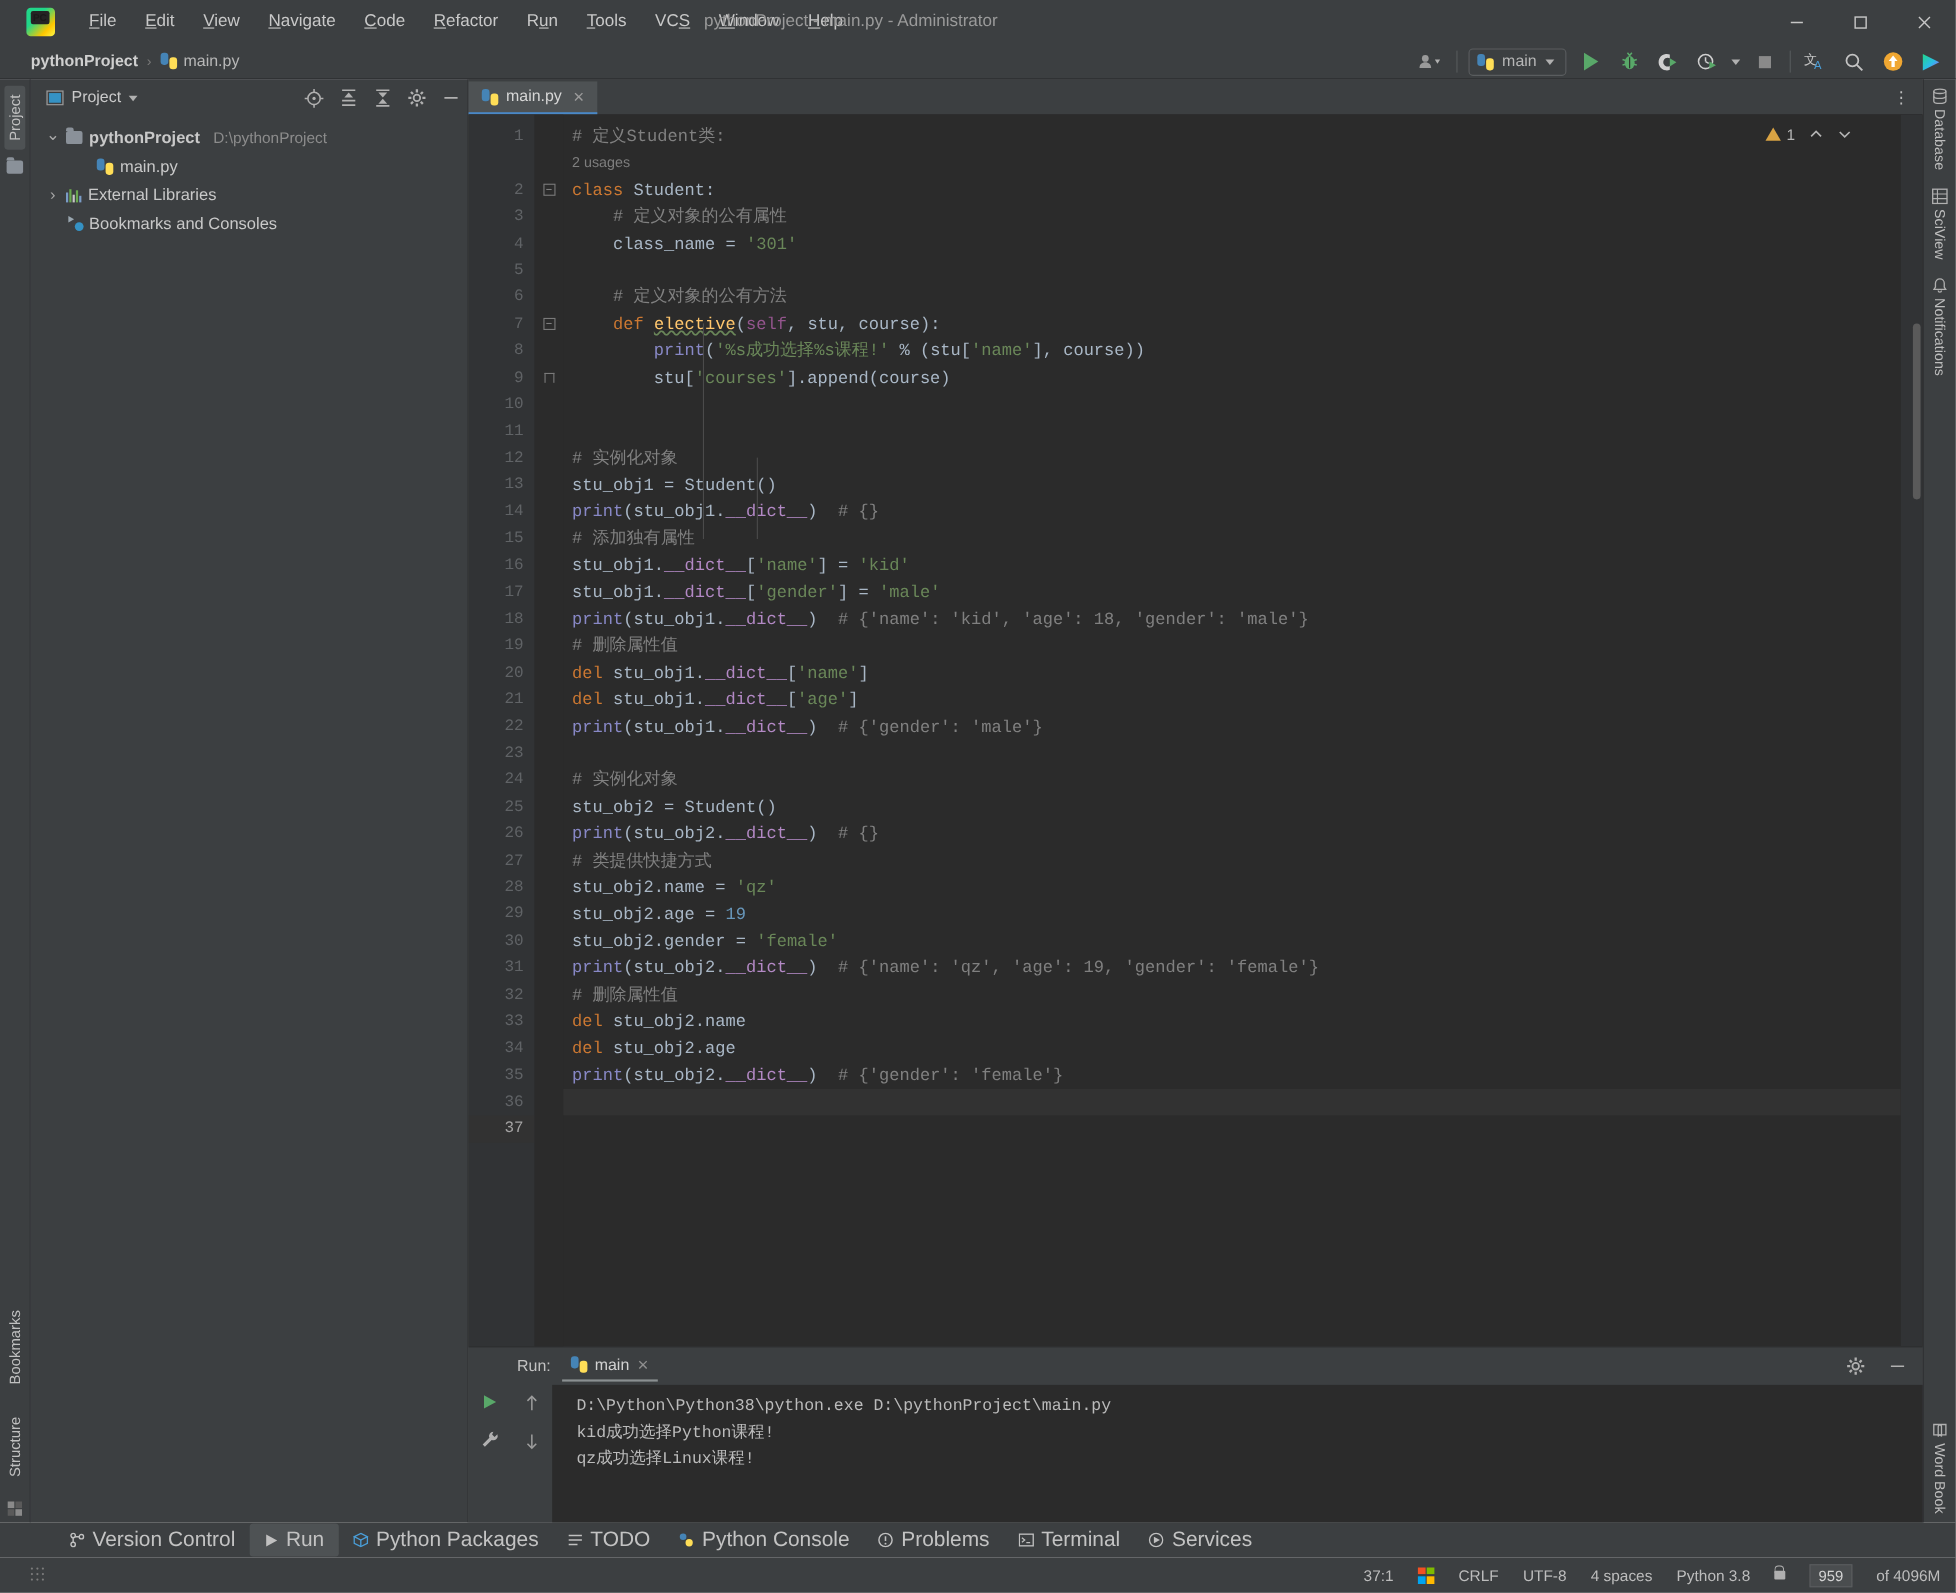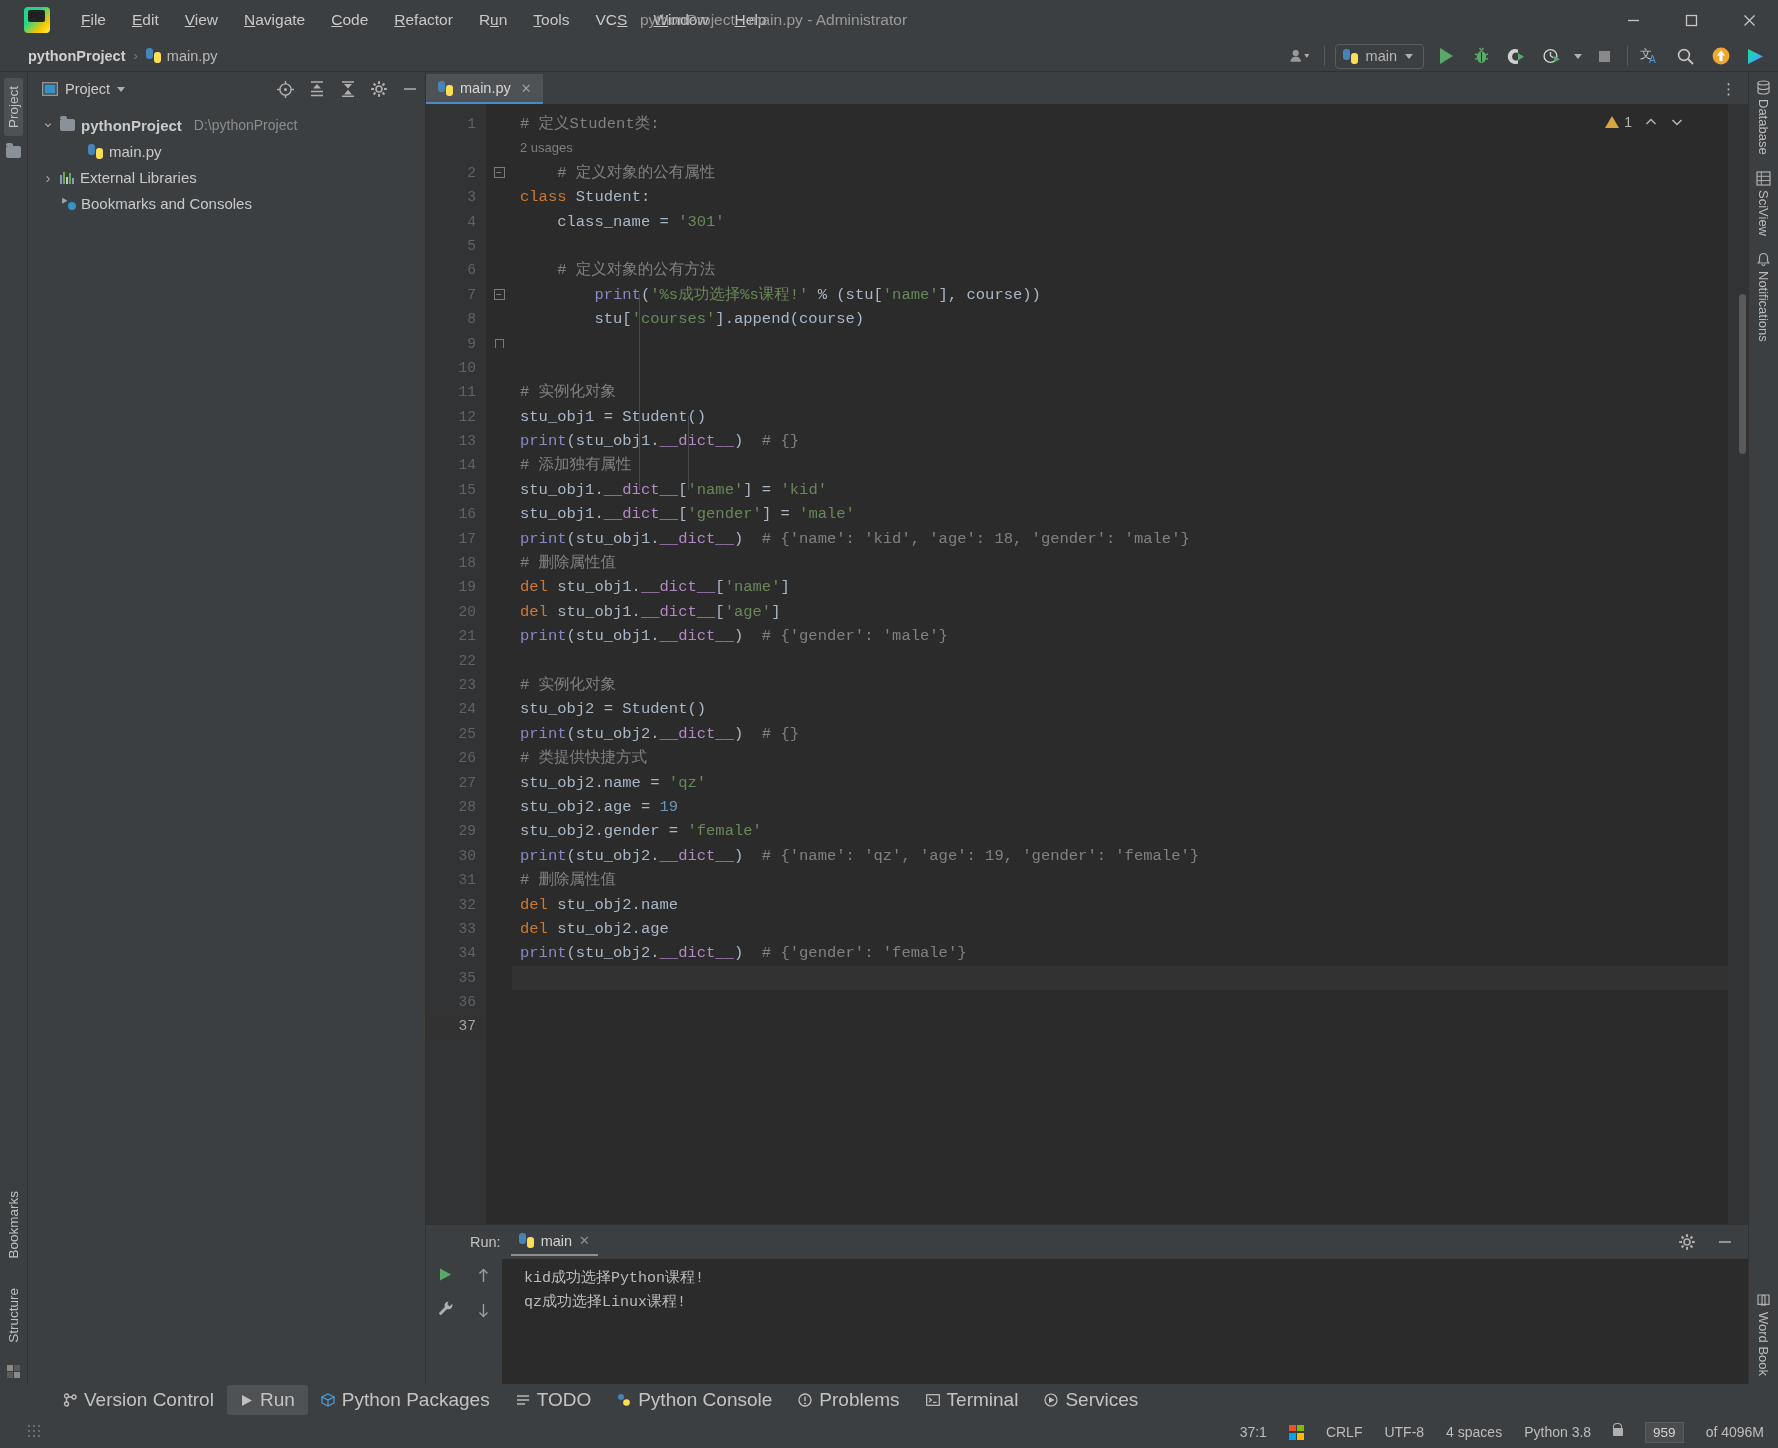--- a/index.html
+++ b/index.html
@@ -474,25 +474,26 @@
             <div class="fr"></div>
             <div class="fr"></div>
             <div class="fr"></div>
             <div class="fr"></div>
           </div>
         <div class="code" id="code">
           <div class="indent-guide" style="left:127px; top:190px; height:196px;"></div>
           <div class="indent-guide" style="left:176px; top:312px; height:74px;"></div>
         <div class="cl"><span class="c"># 定义Student类:</span></div>
             <div class="usages">2 usages</div>
+            <div class="cl"><span class="k">class</span> Student:</div>
             <div class="cl">    <span class="c"># 定义对象的公有属性</span></div>
-            <div class="cl"><span class="k">class</span> Student:</div>
             <div class="cl">    class_name = <span class="s">'301'</span></div>
             <div class="cl">&nbsp;</div>
             <div class="cl">    <span class="c"># 定义对象的公有方法</span></div>
+            <div class="cl">    <span class="k">def</span> <span class="f wavy">elective</span>(<span class="p">self</span>, stu, course):</div>
             <div class="cl">        <span class="b">print</span>(<span class="s">'%s成功选择%s课程!'</span> % (stu[<span class="s">'name'</span>], course))</div>
             <div class="cl">        stu[<span class="s">'courses'</span>].append(course)</div>
             <div class="cl">&nbsp;</div>
             <div class="cl">&nbsp;</div>
             <div class="cl"><span class="c"># 实例化对象</span></div>
             <div class="cl">stu_obj1 = Student()</div>
             <div class="cl"><span class="b">print</span>(stu_obj1.<span class="d">__dict__</span>)  <span class="c"># {}</span></div>
             <div class="cl"><span class="c"># 添加独有属性</span></div>
             <div class="cl">stu_obj1.<span class="d">__dict__</span>[<span class="s">'name'</span>] = <span class="s">'kid'</span></div>
             <div class="cl">stu_obj1.<span class="d">__dict__</span>[<span class="s">'gender'</span>] = <span class="s">'male'</span></div>
@@ -590,20 +591,21 @@
               </span>
               <span>
                 <svg width="15" height="17" viewBox="0 0 15 17">
                     <line x1="7.5" y1="2" x2="7.5" y2="14" stroke="#9c9c9c" stroke-width="1.4"></line>
                     <path d="M3.5 10.5 L7.5 14.5 L11.5 10.5" fill="none" stroke="#9c9c9c" stroke-width="1.4"></path>
                   </svg>
               </span>
             </div>
           </div>
           <div class="console" id="console">
+              <div>D:\Python\Python38\python.exe D:\pythonProject\main.py</div>
               <div>kid成功选择Python课程!</div>
               <div>qz成功选择Linux课程!</div>
             </div>
         </div>
       </div>
     </div>
 
     <div class="right-strip">
       <div style="display:flex;flex-direction:column;align-items:center;gap:4px">
         <span>

